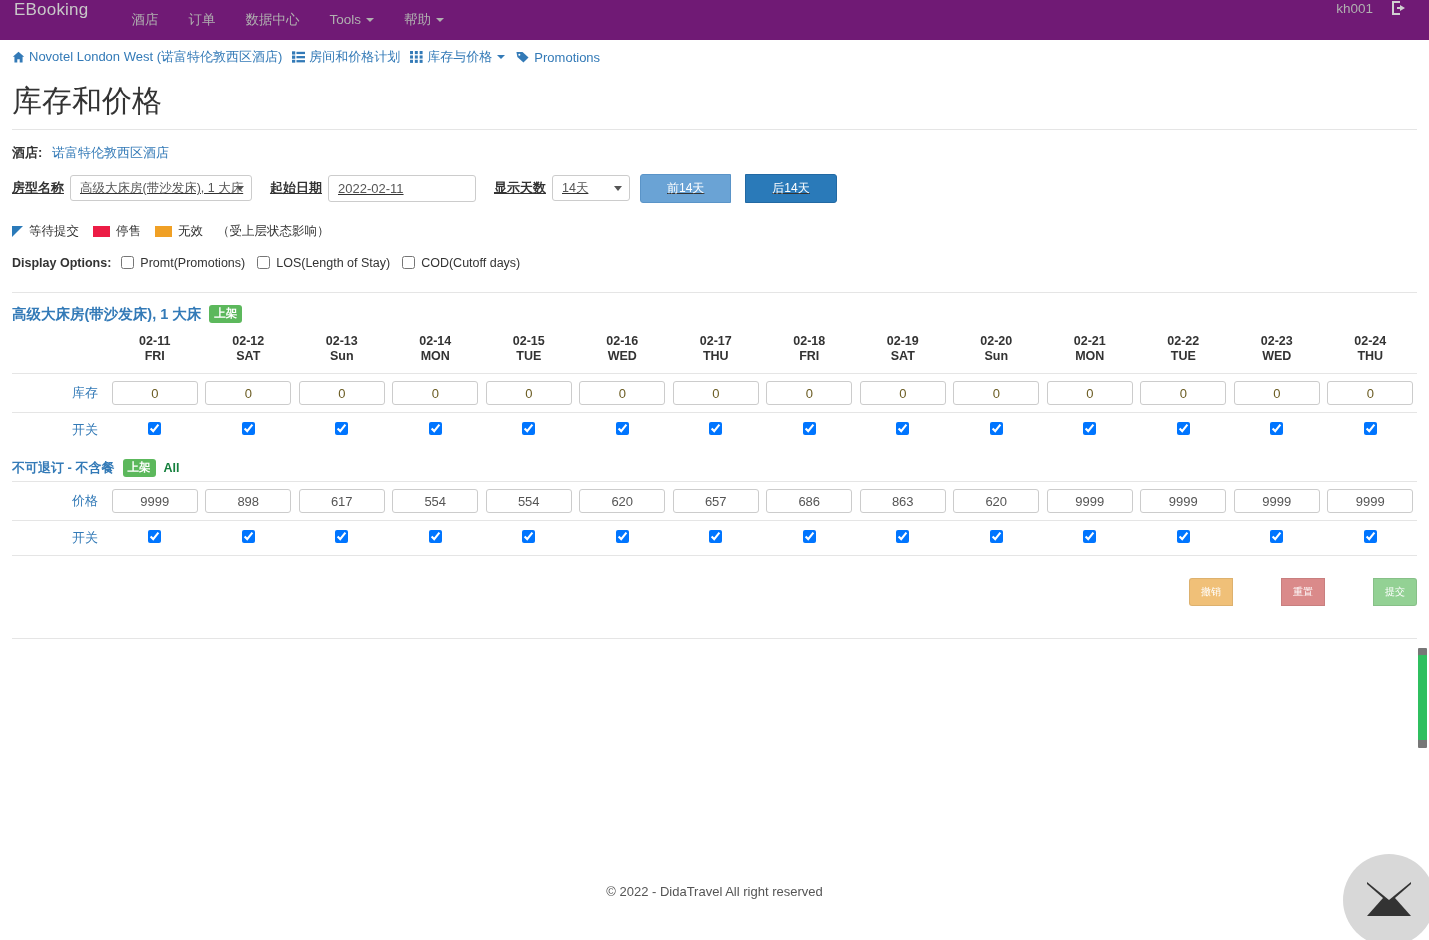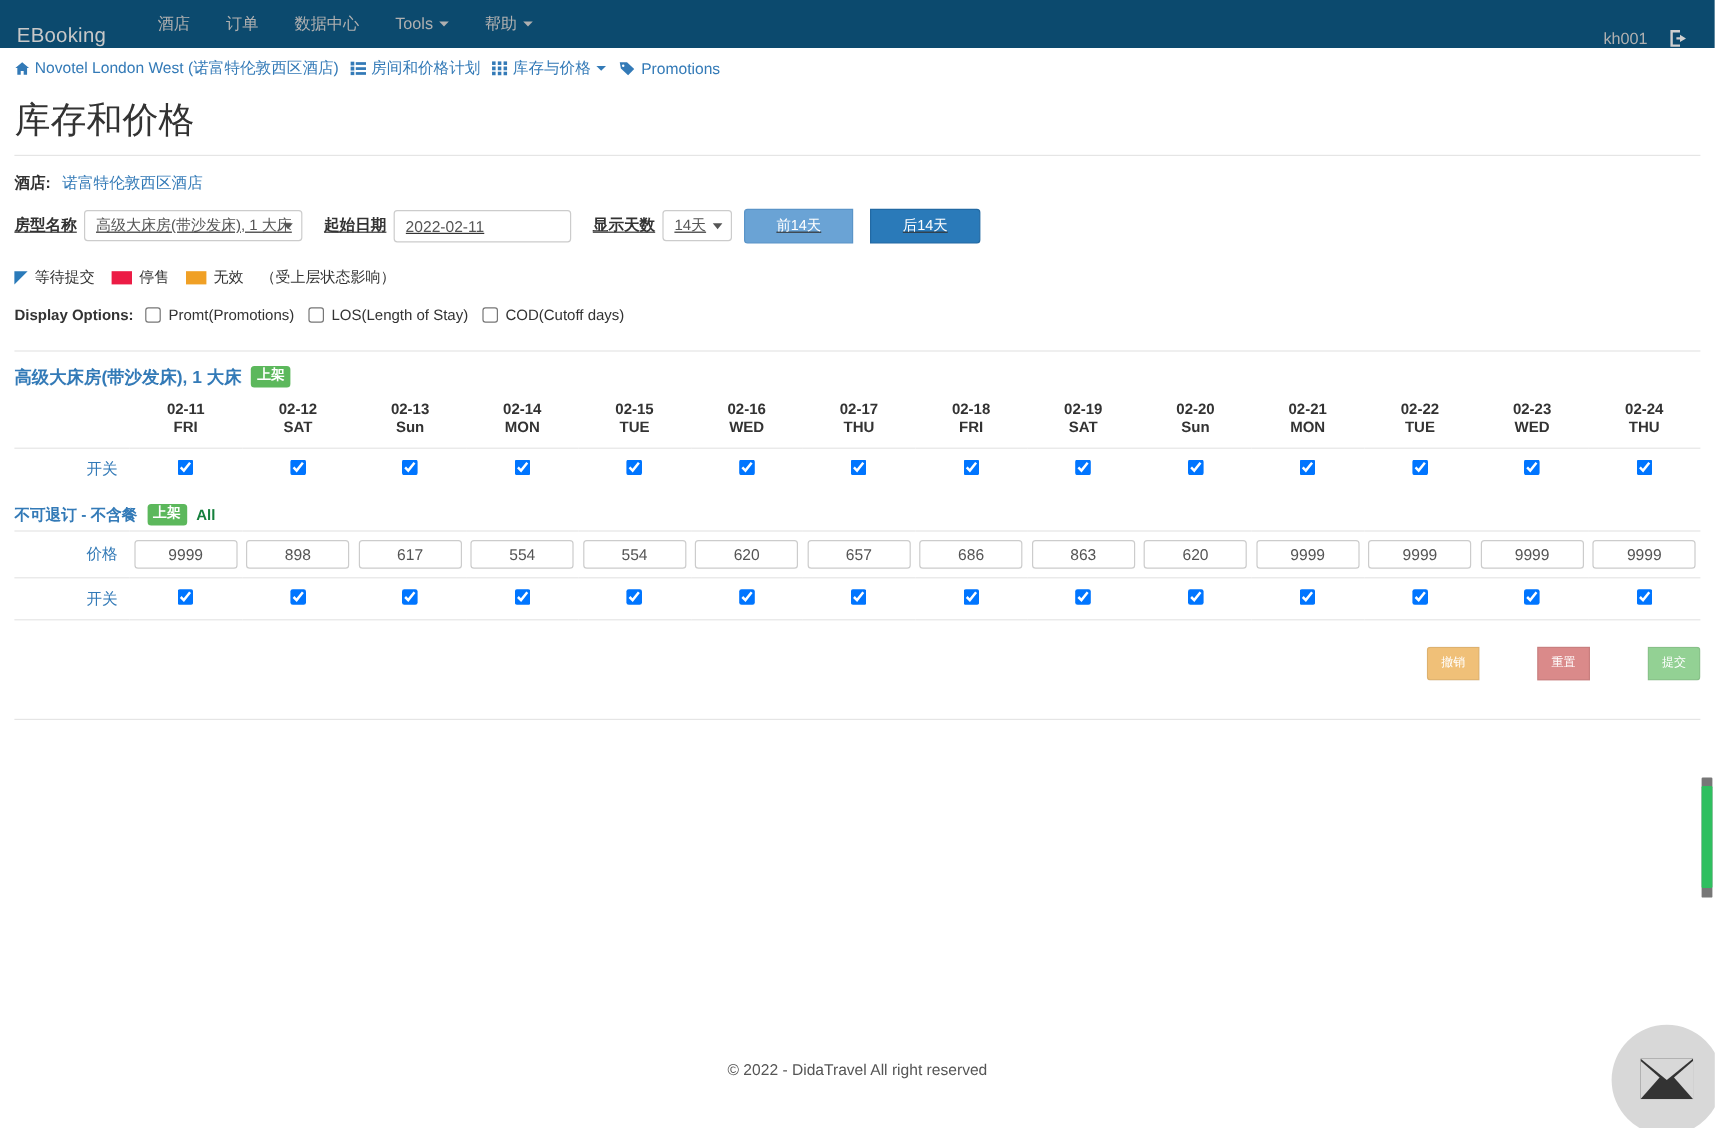--- a/index.html
+++ b/index.html
@@ -10,23 +10,23 @@
     font-family: "Liberation Sans", "DejaVu Sans", sans-serif;
     font-size: 13px;
     color: #333333;
     overflow: hidden;
     position: relative;
   }
 
   
   .navbar {
     height: 40px;
-    background: #0c4a6e;
+    background: #701a75;
     display: flex;
-    align-items: flex-end;
+    align-items: flex-start;
     padding: 0 0 0 14px;
     color: #9d9d9d;
   }
   .nav-brand {
     color: #c8c8c8;
     font-size: 17px;
     padding: 0 16px 0 0;
     margin-right: 12px;
     letter-spacing: .2px;
   }
@@ -102,21 +102,21 @@
     white-space:nowrap;
   }
   .select-box .sel-caret {
     position:absolute; right:7px; top:50%;
     width:0;height:0;margin-top:-2px;
     border-left:4px solid transparent;
     border-right:4px solid transparent;
     border-top:5px solid #555;
   }
   #roomtype-select { width: 182px; margin-right: 18px; }
-  #days-select { width: 58px; margin-right: 10px; }
+  #days-select { width: 78px; margin-right: 10px; }
   .date-input {
     height:27px; width: 148px;
     border:1px solid #ccc; border-radius:3px;
     padding: 0 9px; font-size:13px; color:#555;
     background:#fff; margin-right:18px;
     font-family: inherit;
   }
   .btn-group { display:flex; }
   .btn {
     border:1px solid transparent;
@@ -443,20 +443,37 @@
             <div>02-23</div>
             <div class="dow">WED</div>
           </th>
           <th class="dcol">
             <div>02-24</div>
             <div class="dow">THU</div>
           </th>
         </tr>
     </thead>
     <tbody>
+      <tr class="val" id="inventory-row">
+        <td class="c-label">库存</td>
+      <td class="dcol"><input type="text" class="cell-input zero" value="0" style=""></td>
+          <td class="dcol"><input type="text" class="cell-input zero" value="0" style=""></td>
+          <td class="dcol"><input type="text" class="cell-input zero" value="0" style=""></td>
+          <td class="dcol"><input type="text" class="cell-input zero" value="0" style=""></td>
+          <td class="dcol"><input type="text" class="cell-input zero" value="0" style=""></td>
+          <td class="dcol"><input type="text" class="cell-input zero" value="0" style=""></td>
+          <td class="dcol"><input type="text" class="cell-input zero" value="0" style=""></td>
+          <td class="dcol"><input type="text" class="cell-input zero" value="0" style=""></td>
+          <td class="dcol"><input type="text" class="cell-input zero" value="0" style=""></td>
+          <td class="dcol"><input type="text" class="cell-input zero" value="0" style=""></td>
+          <td class="dcol"><input type="text" class="cell-input zero" value="0" style=""></td>
+          <td class="dcol"><input type="text" class="cell-input zero" value="0" style=""></td>
+          <td class="dcol"><input type="text" class="cell-input zero" value="0" style=""></td>
+          <td class="dcol"><input type="text" class="cell-input zero" value="0" style=""></td>
+        </tr>
       <tr class="sw-row" id="inventory-switch-row">
         <td class="c-label">开关</td>
       <td><input type="checkbox" class="cell-chk" checked="" style=""></td>
           <td><input type="checkbox" class="cell-chk" checked="" style=""></td>
           <td><input type="checkbox" class="cell-chk" checked="" style=""></td>
           <td><input type="checkbox" class="cell-chk" checked="" style=""></td>
           <td><input type="checkbox" class="cell-chk" checked="" style=""></td>
           <td><input type="checkbox" class="cell-chk" checked="" style=""></td>
           <td><input type="checkbox" class="cell-chk" checked="" style=""></td>
           <td><input type="checkbox" class="cell-chk" checked="" style=""></td>

